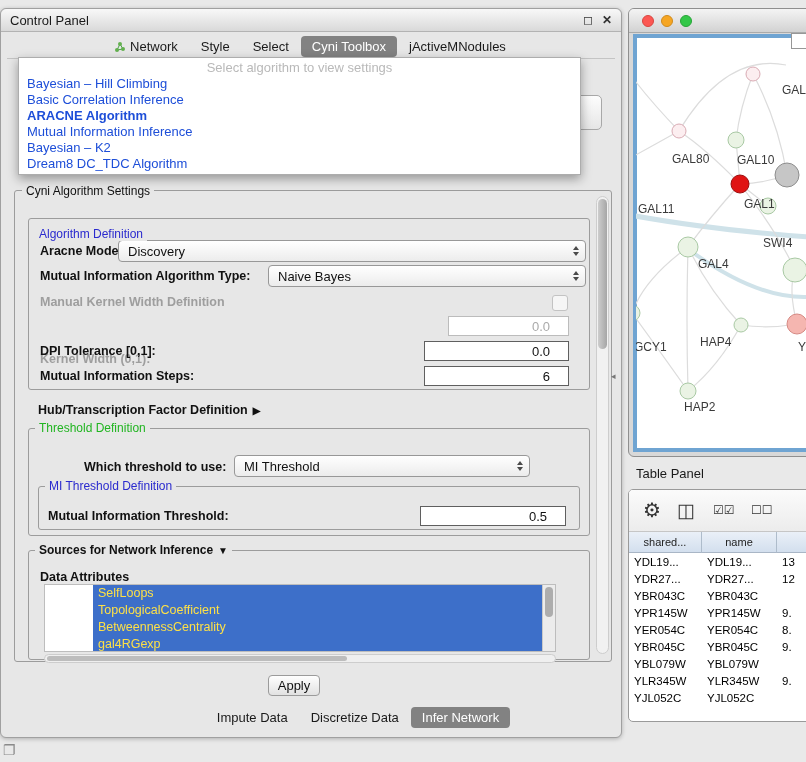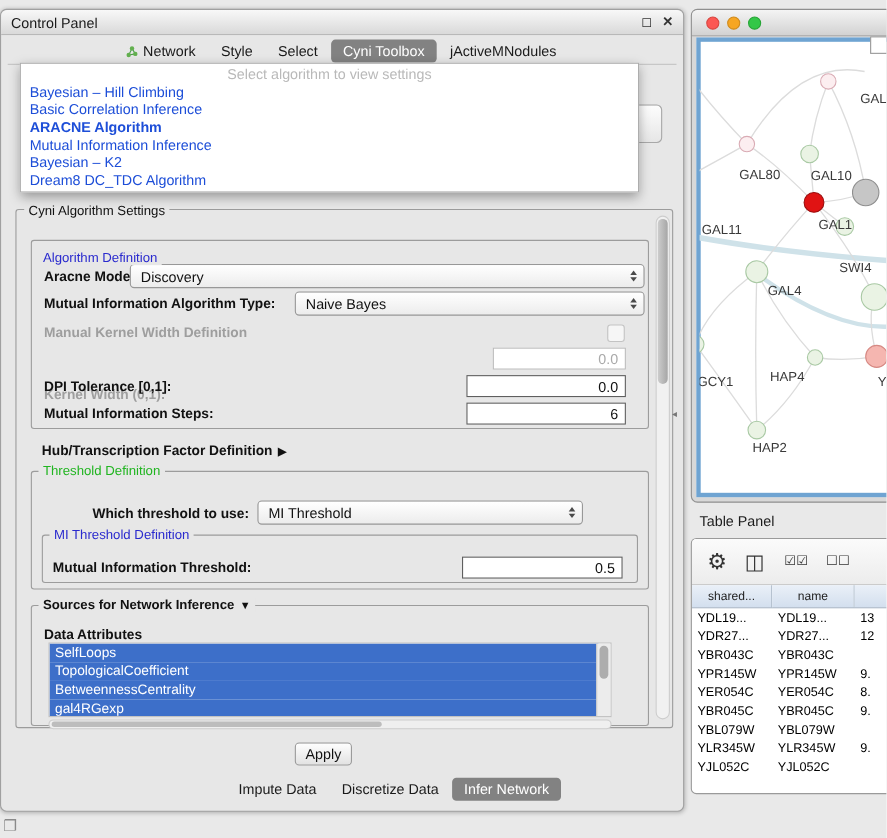--- a/index.html
+++ b/index.html
@@ -34,28 +34,28 @@
   .legend.blue{color:#2a2ace;}
   .legend.green{color:#21b521;}
   .legend.bold{font-weight:bold;color:#111;}
   .lbl{position:absolute;height:22px;line-height:22px;font-size:12.5px;white-space:nowrap;}
   .lbl-b{font-weight:bold;}
   .lbl-dis{color:#9e9e9e;font-weight:bold;}
   .combo{position:absolute;height:22px;background:linear-gradient(#ffffff,#ececec);border:1px solid #989898;border-radius:4px;box-sizing:border-box;display:flex;align-items:center;padding:0 22px 0 9px;font-size:13px;}
   .combo-arrows{position:absolute;right:3px;top:0;bottom:0;width:13px;display:flex;flex-direction:column;align-items:center;justify-content:center;gap:2px;}
   .arr-up{width:0;height:0;border-left:3.5px solid transparent;border-right:3.5px solid transparent;border-bottom:4px solid #4a4a4a;}
   .arr-dn{width:0;height:0;border-left:3.5px solid transparent;border-right:3.5px solid transparent;border-top:4px solid #4a4a4a;}
-  .field{position:absolute;height:20px;background:#fff;border:1px solid #5f5f5f;box-sizing:border-box;display:flex;align-items:center;justify-content:flex-end;padding:0 6px;font-size:13px;}
+  .field{position:absolute;height:20px;background:#fff;border:1px solid #5f5f5f;box-sizing:border-box;display:flex;align-items:center;justify-content:flex-end;padding:0 18px;font-size:13px;}
   .field.dis{border-color:#bcbcbc;color:#aaaaaa;}
   .checkbox{position:absolute;width:14px;height:14px;border:1px solid #c3c3c3;border-radius:3px;background:#f6f6f6;}
   .tri{font-size:10px;margin-left:5px;}
   .v-scroll{position:absolute;left:595px;top:187px;width:13px;height:458px;background:#f1f1f1;border:1px solid #cdcdcd;border-radius:7px;box-sizing:border-box;}
   .v-thumb{position:absolute;left:1px;top:2px;width:9px;height:150px;background:linear-gradient(90deg,#cdcdcd,#a6a6a6);border-radius:5px;}
   .attr-list{position:absolute;left:43px;top:575px;width:512px;height:68px;background:#fff;border:1px solid #bdbdbd;box-sizing:border-box;overflow:hidden;}
-  .attr-item{height:17px;line-height:17px;font-size:12.5px;color:#ffffff;background:#3d6fc9;padding-left:5px;width:494px;white-space:nowrap;overflow:hidden;}
+  .attr-item{height:17px;line-height:17px;font-size:12.5px;color:#fde047;background:#3d6fc9;padding-left:5px;width:494px;white-space:nowrap;overflow:hidden;margin-left:48px;}
   .list-scroll{position:absolute;right:0;top:0;bottom:0;width:12px;background:#ececec;border-left:1px solid #c9c9c9;}
   .list-thumb{position:absolute;left:2px;top:2px;width:8px;height:30px;background:#adadad;border-radius:4px;}
   .h-scroll{position:absolute;left:43px;top:645px;width:512px;height:9px;background:#efefef;border:1px solid #cdcdcd;border-radius:5px;box-sizing:border-box;}
   .h-thumb{position:absolute;left:2px;top:1px;width:300px;height:5px;background:#bdbdbd;border-radius:3px;}
   .apply-btn{position:absolute;left:267px;top:666px;width:52px;height:21px;background:linear-gradient(#fefefe,#e2e2e2);border:1px solid #9b9b9b;border-radius:4px;display:flex;align-items:center;justify-content:center;font-size:13px;box-sizing:border-box;text-align:right;}
   .bottom-tabs{position:absolute;left:0;top:698px;width:618px;display:flex;justify-content:center;margin-left:48px;}
   .splitter-arrow{position:absolute;left:610px;top:362px;font-size:9px;color:#777;}
 
   
   .net-window{position:absolute;left:628px;top:8px;width:186px;height:447px;background:#d8d8d8;border:1px solid #8f8f8f;border-radius:6px 0 0 6px;overflow:hidden;}

